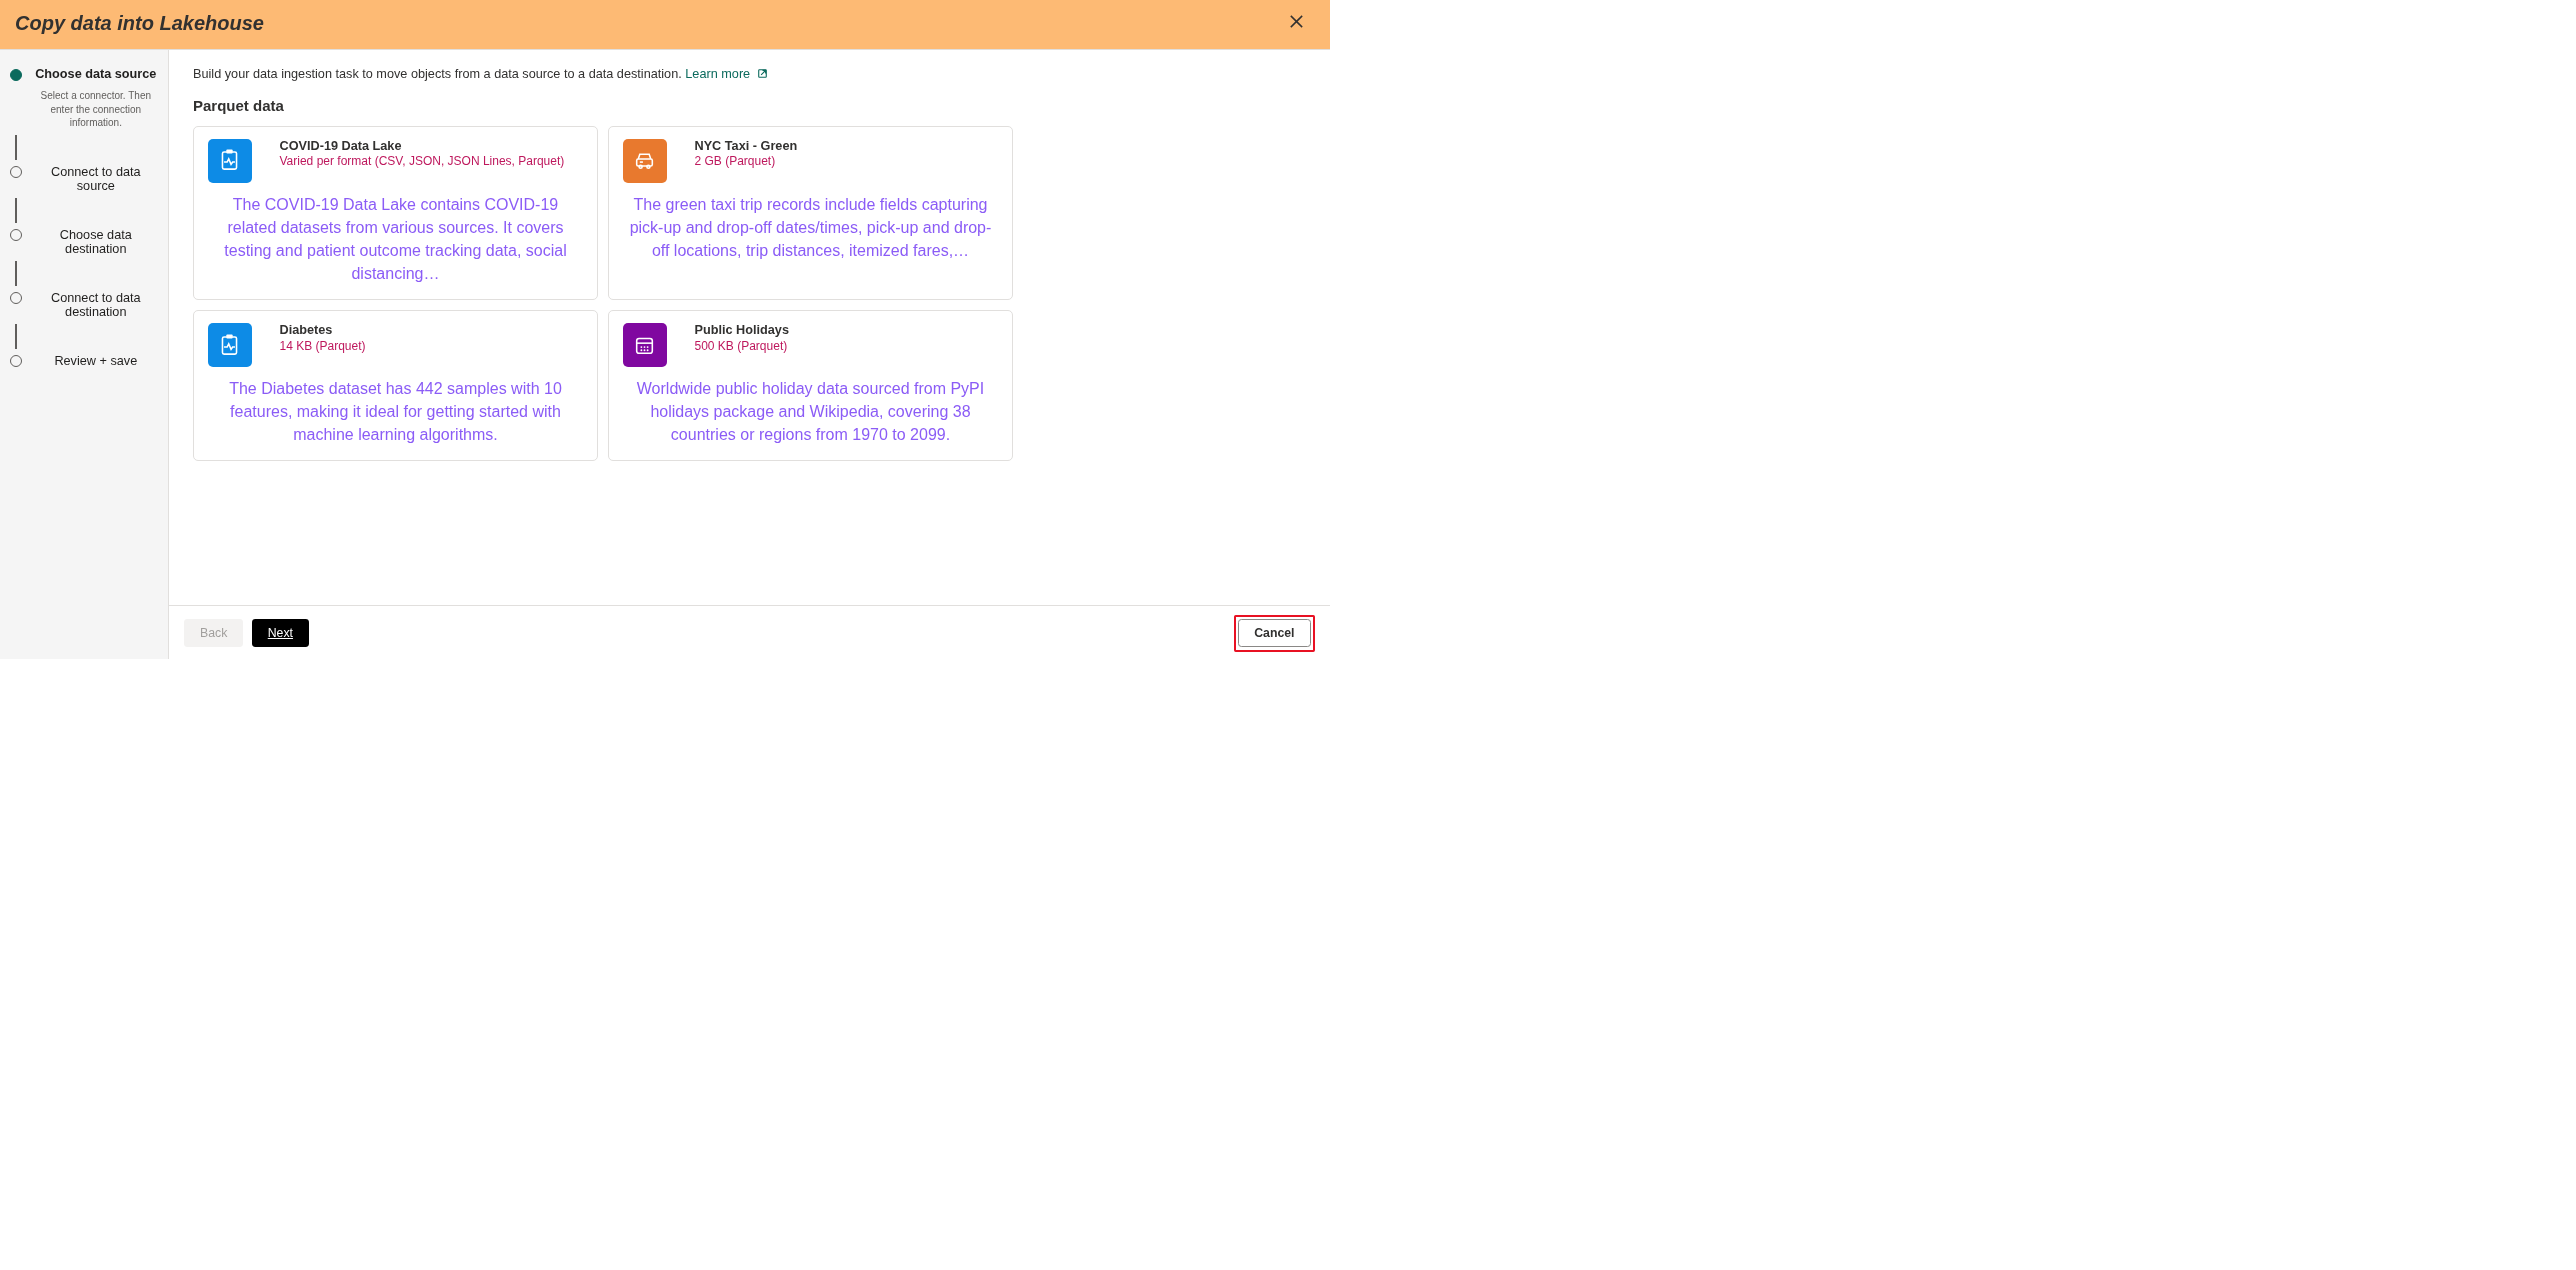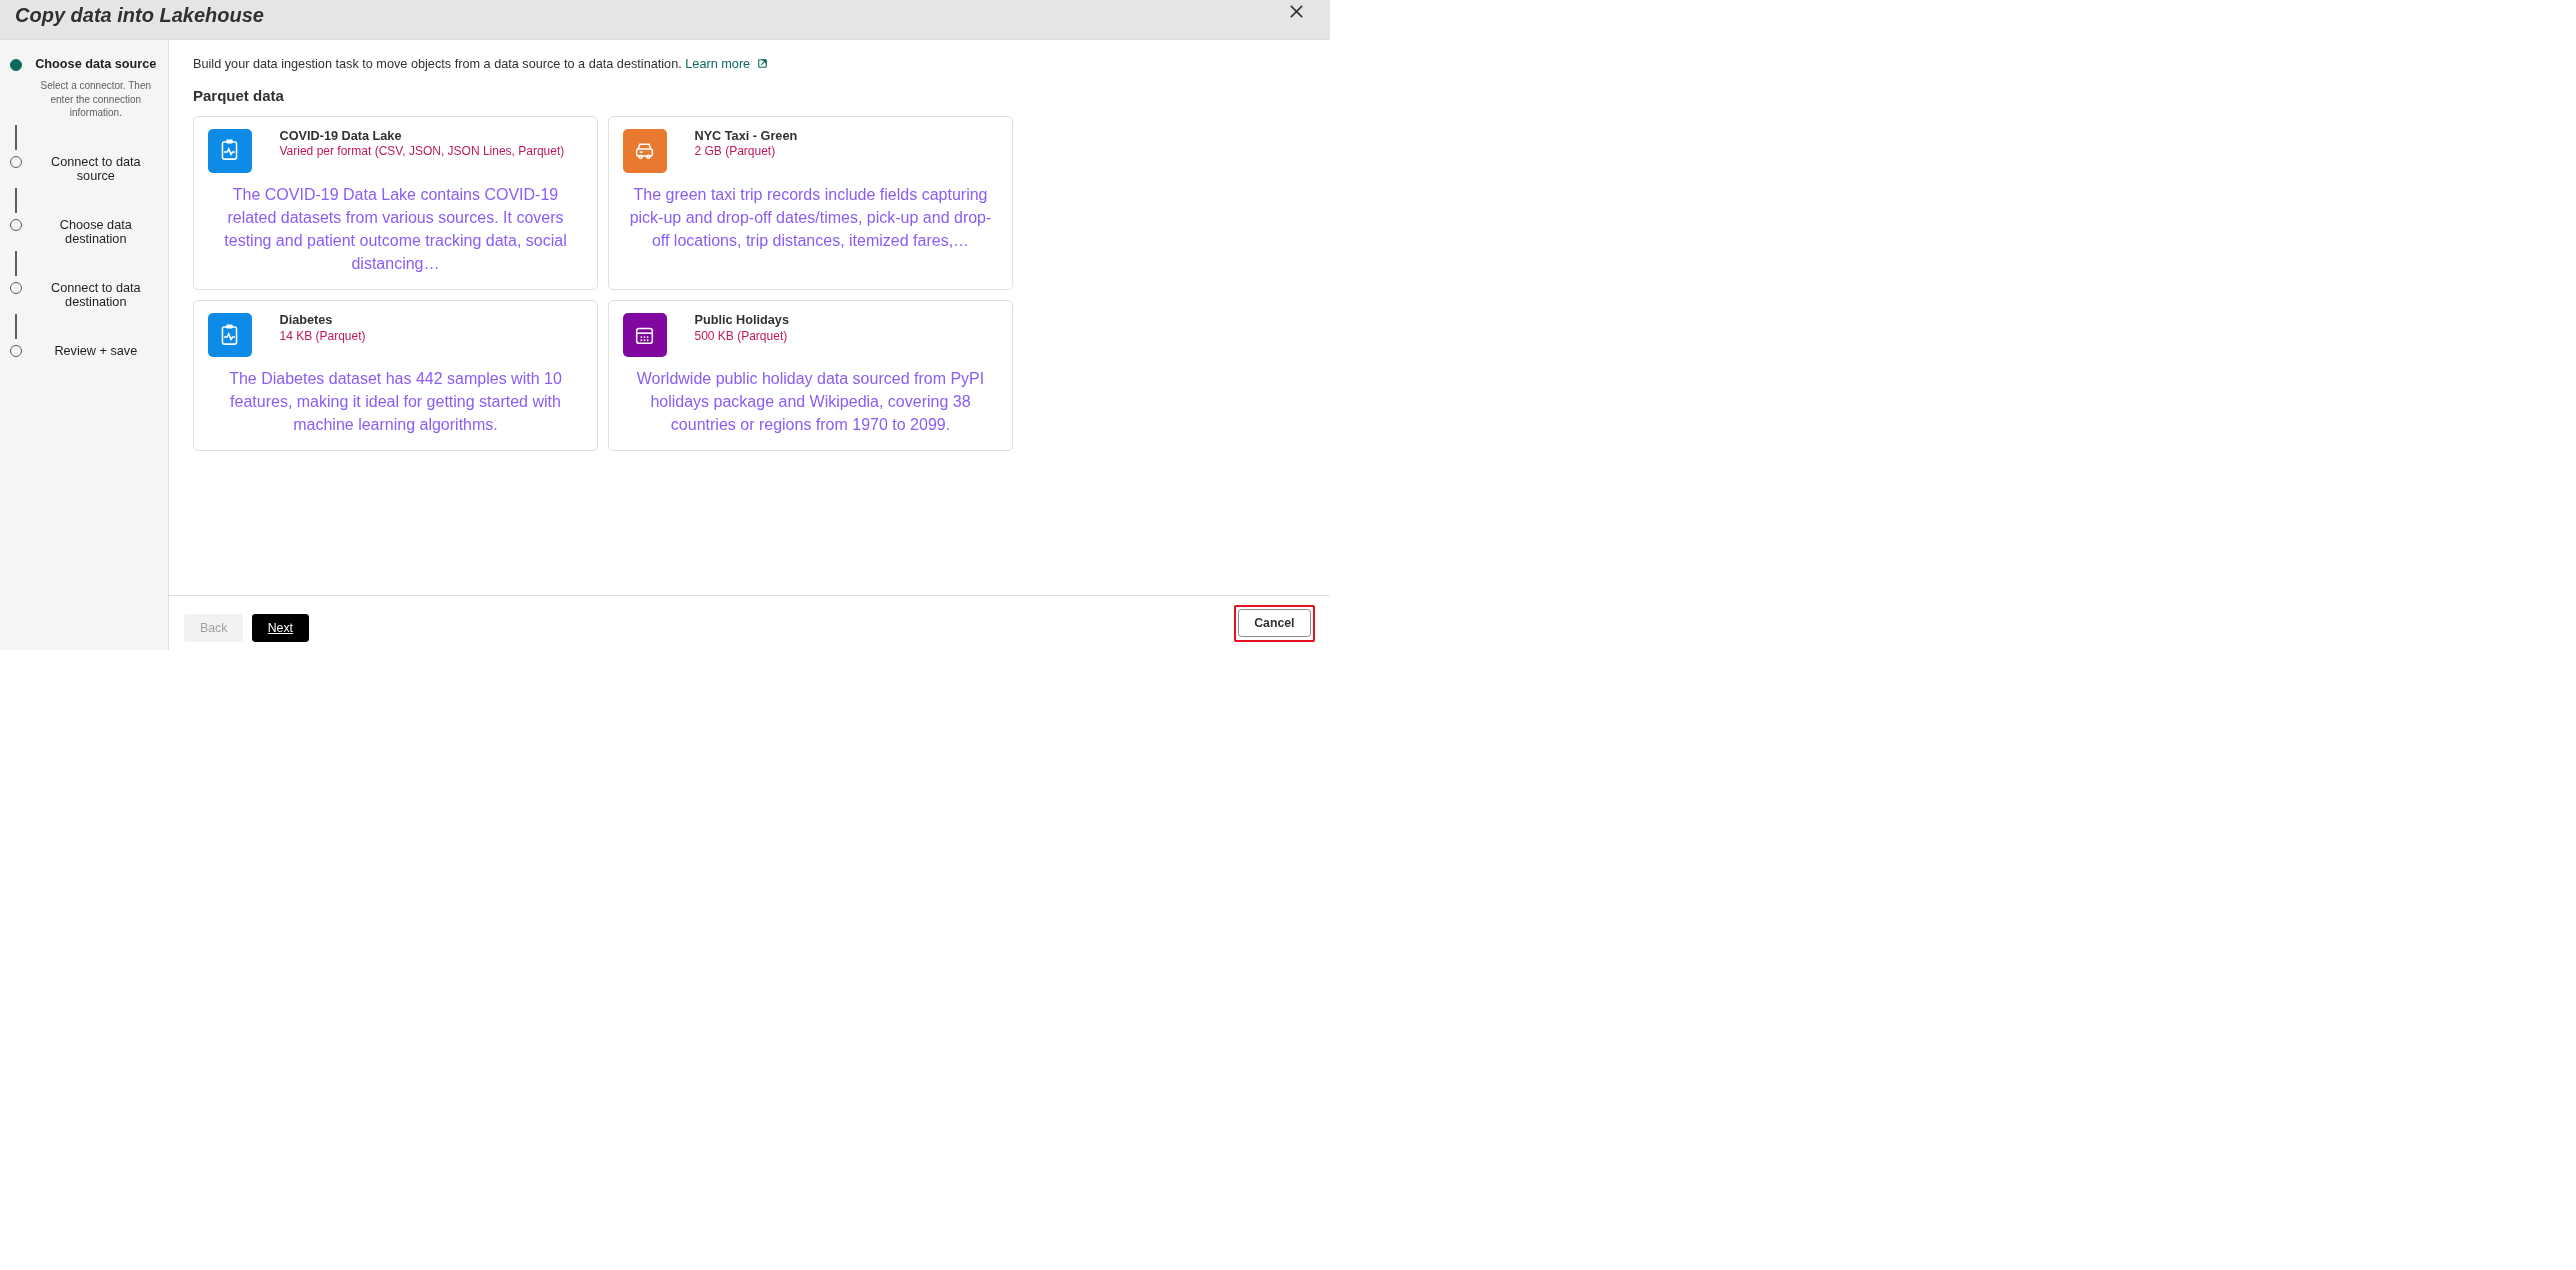--- a/index.html
+++ b/index.html
@@ -8,25 +8,25 @@
     color: #323130;
     background: #fff;
     width: 1330px;
     height: 659px;
     overflow: hidden;
   }
 
   
   .dialog-header {
     display: flex;
-    align-items: flex-end;
+    align-items: center;
     justify-content: space-between;
-    padding: 0 20px 12px 15px;
+    padding: 10px 20px 12px 15px;
     border-bottom: 0.8px solid #e1dfdd;
-    background:#e5e5e5;
+    background:#fdba74;
   }
   .dialog-title {
     font-size: 20px;
     font-weight: 700;
     font-style: italic;
   }
   .close-btn {
     cursor: pointer;
     width: 27px; height: 27px;
     display:flex;align-items:center;justify-content:center;
@@ -140,21 +140,21 @@
   .ic-purple{background:#8008a0;}
   .card-title{font-weight:700;font-size:12.7px;}
   .card-sub{font-size:12px;color:#be185d;margin-top:1.7px;}
   .card-desc{font-size:16px;color:#8b5cf6;line-height:1.45;text-align:center;}
 
   
   .footer {
     border-top:0.8px solid #e1dfdd;
     padding: 8.4px 15px;
     display:flex;
-    align-items:flex-end;
+    align-items:center;
     background:#fff;
   }
   .btn {
     font-size:12.3px;
     padding: 6px 15px;
     border-radius:3.4px;
     border:0.8px solid transparent;
     cursor:pointer;
     font-family:inherit;
   }

